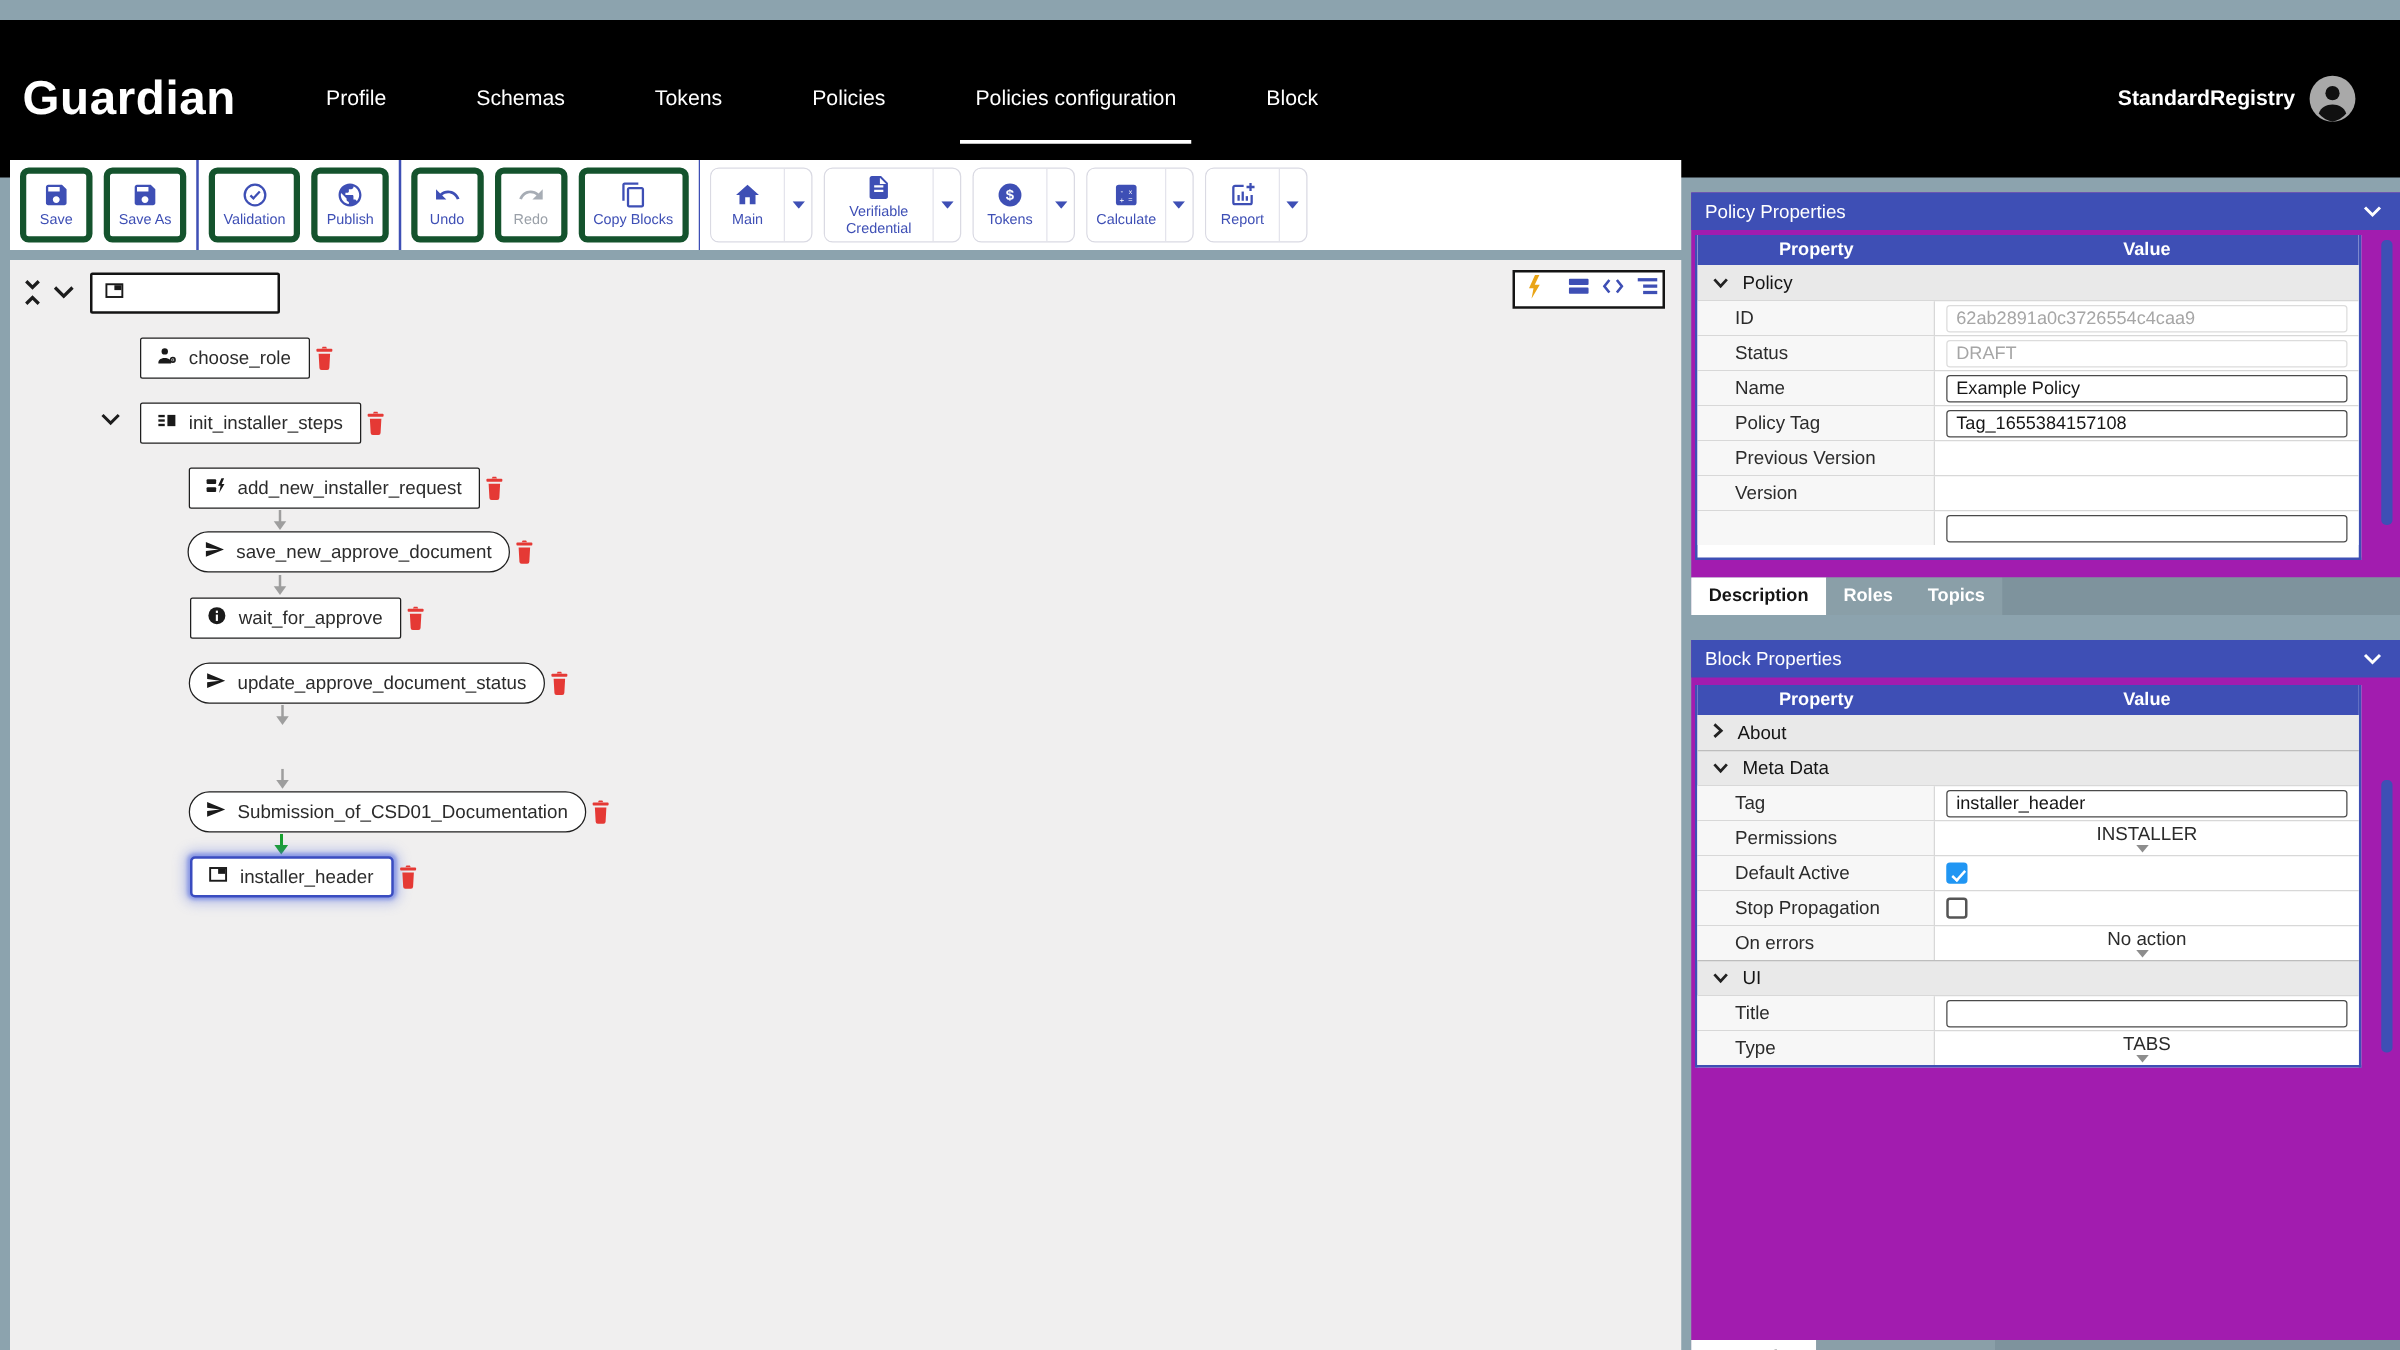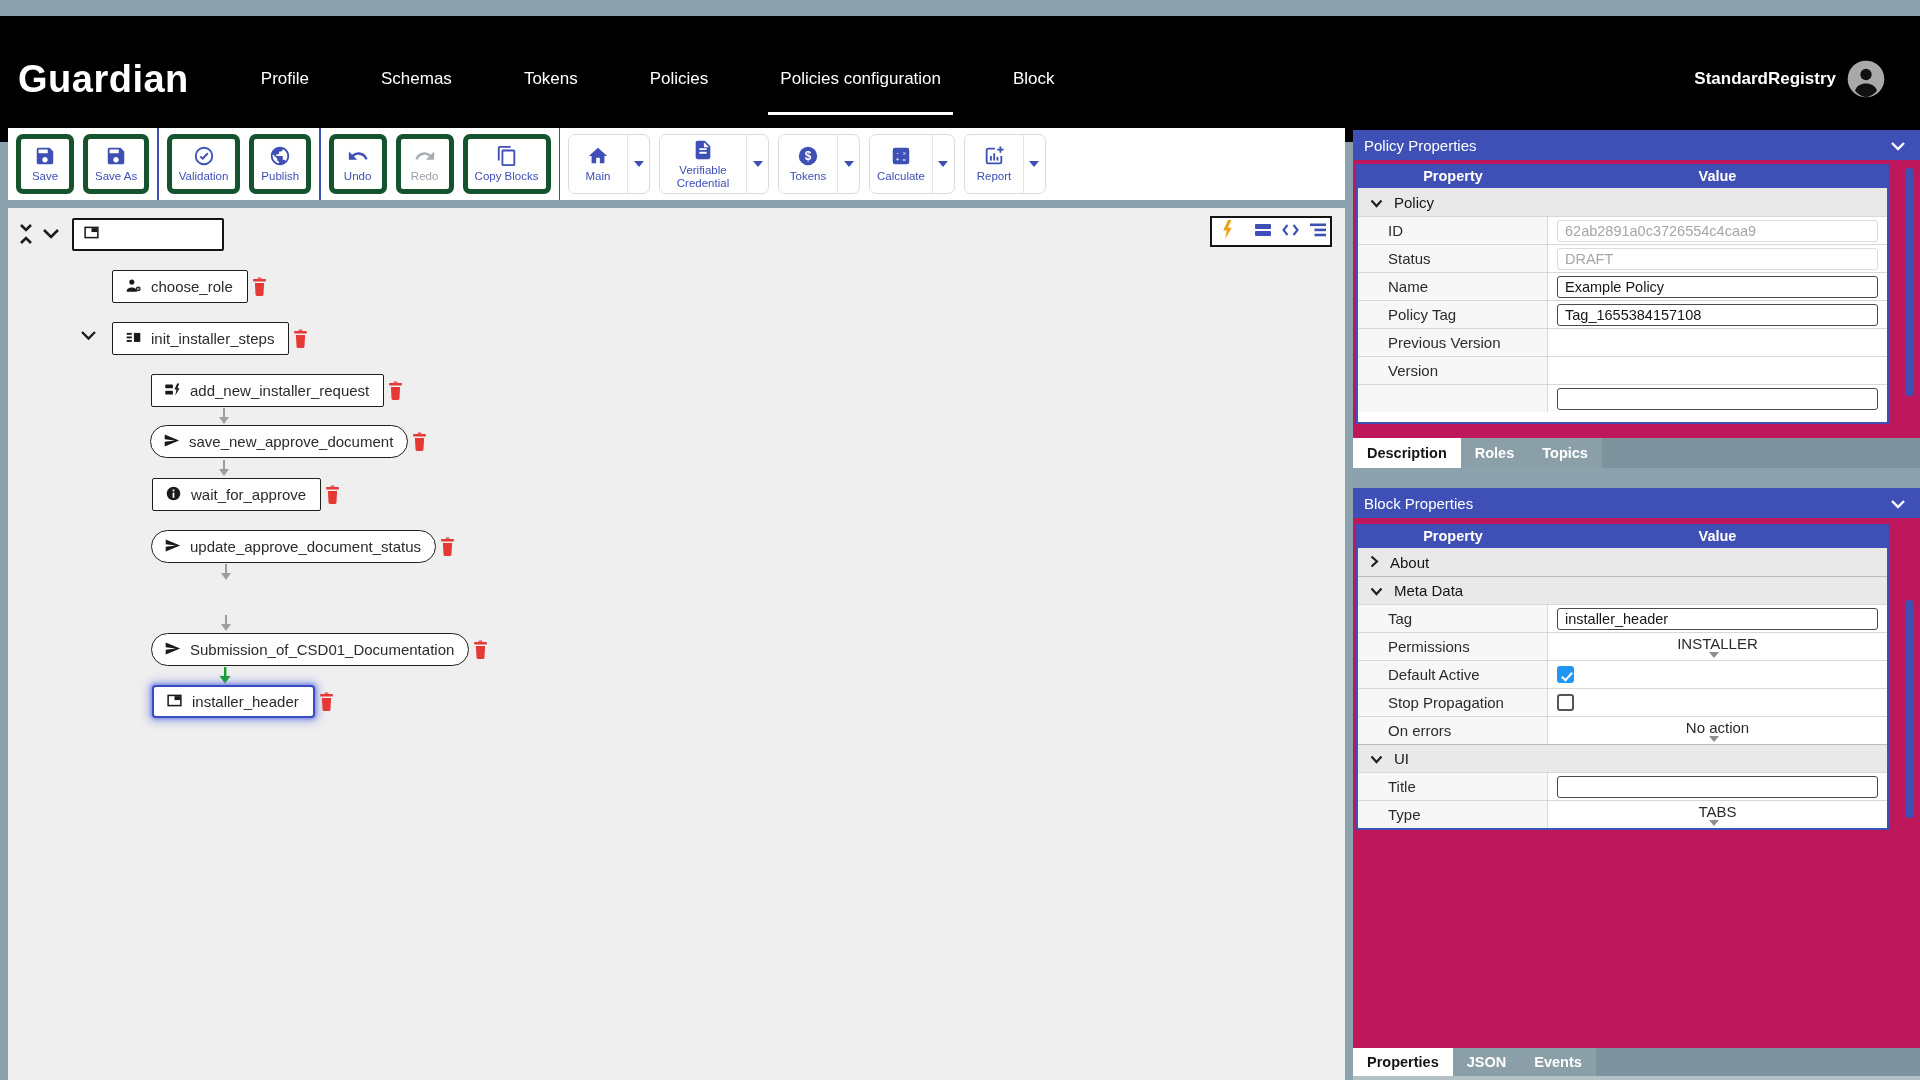--- a/index.html
+++ b/index.html
@@ -48,21 +48,21 @@
        cursor:pointer; }
   .block.rect { border-radius:2px; }
   .block.pill { border-radius:17px; }
   .block.selected { border:2px solid #3a4cc0; border-radius:4px;
        box-shadow:0 0 3px 2px rgba(93,115,224,.55), 0 0 9px 5px rgba(93,115,224,.35); }
   .trash { cursor:pointer; display:flex; }
   .conn { position:absolute; }
   .tree-chevron { position:absolute; cursor:pointer; display:flex; }
 
   
-  .panel { position:absolute; left:1353px; width:567px; background:#be185d; }
+  .panel { position:absolute; left:1353px; width:567px; background:#a21caf;margin-top:24px; }
   .panel-header { height:30px; background:#3e4fb5; display:flex; align-items:center;
        padding:0 14px 0 11px; color:#fff; font-size:15px; }
   .panel-header .sp { flex:1; }
   .ptable { margin:4px 0 0 3px; width:533px; border:2px solid #3e4fb5; border-top:none;
        background:#fff; }
   .clip { overflow:hidden; position:relative; }
   .thr { height:24px; background:#3e4fb5; display:flex; align-items:center; color:#fff;
        font-weight:700; font-size:14.5px; }
   .th.p { width:190px; text-align:center; }
   .th.v { flex:1; text-align:center; }

